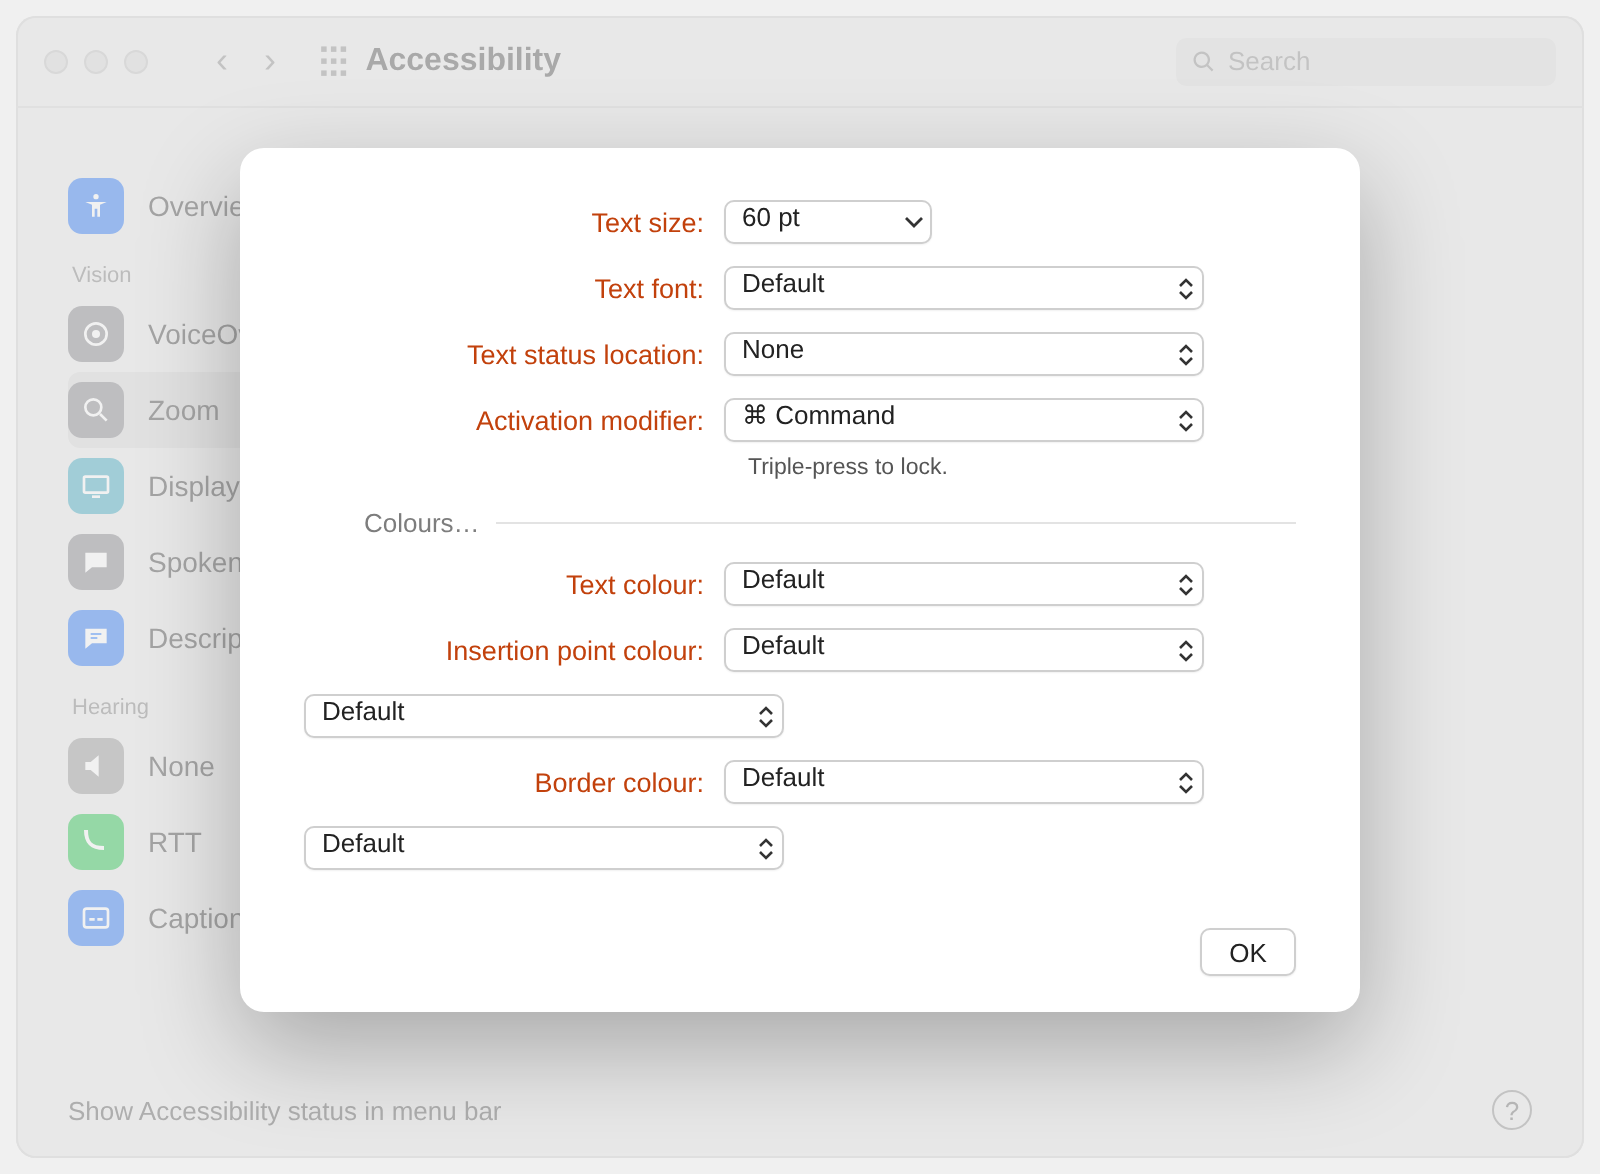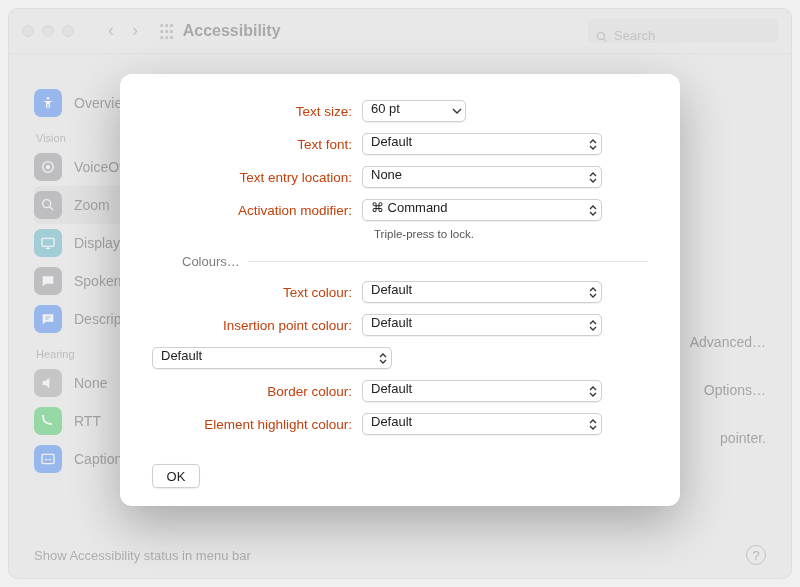--- a/index.html
+++ b/index.html
@@ -11,21 +11,21 @@
   .bg-overlay { position: absolute; inset: 0; background: rgba(230,230,230,0.55); border-radius: 10px; }
 
   .titlebar { height: 46px; display: flex; align-items: center; padding: 0 14px; gap: 8px;
               border-bottom: 1px solid #d9d9d9; }
   .traffic { display: flex; gap: 8px; }
   .dot { width: 12px; height: 12px; border-radius: 50%; background: #dcdcdc; border: 1px solid #c7c7c7; }
   .nav-arrows { display: flex; gap: 18px; margin-left: 26px; color: #9a9a9a; font-size: 18px; }
   .apps-icon { margin-left: 14px; color: #9a9a9a; letter-spacing: 1px; font-size: 11px; line-height: 6px; }
   .title { font-size: 16px; font-weight: 600; color: #5f5f5f; }
   .search { margin-left: auto; width: 190px; height: 24px; background: #e1e1e1; border-radius: 5px;
-            display: flex; align-items: flex-end; padding: 0 8px; color: #9a9a9a; font-size: 13px; gap: 6px; }
+            display: flex; align-items: center; padding: 0 8px; color: #9a9a9a; font-size: 13px; gap: 6px; }
   .search svg { width: 12px; height: 12px; fill: #9a9a9a; }
   .sidebar { position: absolute; top: 76px; left: 26px; width: 180px; }
   .side-item { display: flex; align-items: center; gap: 12px; height: 38px; font-size: 14px; color: #555; }
   .side-item.sel { background: #dcdcdc; border-radius: 6px; }
   .icn { width: 28px; height: 28px; border-radius: 7px; display: flex; align-items: center; justify-content: center; }
   .icn svg { width: 16px; height: 16px; fill: #fff; }
   .grp { font-size: 11px; color: #8a8a8a; text-transform: none; margin: 10px 0 4px 2px; }
   .c-blue   { background: #3b82f6; } .c-grey { background: #8e8e93; } .c-teal { background: #4fb0c6; }
   .c-green  { background: #34c759; } .c-grey2{ background: #a0a0a0; }
 
@@ -49,21 +49,21 @@
   .popup { width: 240px; } .popup-sm { width: 104px; }
   .stepper { position: absolute; right: 4px; top: 50%; transform: translateY(-50%); width: 9px; height: 14px;
              display: flex; flex-direction: column; justify-content: center; gap: 1px; }
   .chev { display: flex; align-items: center; justify-content: center; }
   .chev svg { width: 8px; height: 5px; display: block; }
   .chev-down-only svg { width: 10px; height: 6px; }
   .note { font-size: 11.5px; color: #555; margin: -4px 0 14px 222px; }
   .section { display: flex; align-items: center; margin: 4px 0 12px 0; }
   .section-lbl { font-size: 13px; color: #7d7d7d; margin: 0 8px 0 30px; }
   .section-line { flex: 1; height: 1px; background: #e3e3e3; }
-  .btnbar { display: flex; justify-content: flex-start; margin-top: 29px; }
+  .btnbar { display: flex; justify-content: flex-end; margin-top: 29px; }
   .btn { min-width: 48px; height: 24px; border: 1px solid #cfcfcf; border-radius: 5px; background: #fff;
          font-size: 13px; color: #222; padding: 0 12px; box-shadow: 0 0.5px 1px rgba(0,0,0,0.08); }
 </style>
 </head>
 <body>
 
 <div class="bg-window">
   <div class="titlebar">
     <div class="traffic">
       <div class="dot"></div>
@@ -160,25 +160,20 @@
       <div class="icn c-blue">
           <svg viewBox="0 0 24 24">
             <rect x="3" y="5" width="18" height="14" rx="2" fill="none" stroke="#fff" stroke-width="2"></rect>
             <path d="M7 13h4M13 13h4" stroke="#fff" stroke-width="2"></path>
           </svg>
         </div>
       <span>Captions</span>
     </div>
   </div>
 
-  <div class="right-peek">
-    <span>Advanced…</span>
-    <span>Options…</span>
-    <span>pointer.</span>
-  </div>
 
   <div class="footer">
     <span>Show Accessibility status in menu bar</span>
     <div class="help">?</div>
   </div>
 
   <div class="bg-overlay"></div>
 </div>
 
 <div class="sheet">
@@ -212,21 +207,21 @@
               <svg viewBox="0 0 8 5">
                 <path d="M1 1l3 3 3-3" fill="none" stroke="#333" stroke-width="1.3"></path>
               </svg>
             </span>
         </span>
       </div>
     </div>
   </div>
 
   <div class="row">
-    <div class="lbl">Text entry location:</div>
+    <div class="lbl">Text status location:</div>
     <div class="ctrl">
       <div class="popup">
         <span>None</span>
         <span class="stepper">
           <span class="chev">
               <svg viewBox="0 0 8 5">
                 <path d="M1 4l3-3 3 3" fill="none" stroke="#333" stroke-width="1.3"></path>
               </svg>
             </span>
           <span class="chev">
@@ -343,21 +338,20 @@
               <svg viewBox="0 0 8 5">
                 <path d="M1 1l3 3 3-3" fill="none" stroke="#333" stroke-width="1.3"></path>
               </svg>
             </span>
       </span>
     </div>
       </div>
   </div>
 
   <div class="row">
-    <div class="lbl">Element highlight colour:</div>
     <div class="ctrl">
         <div class="popup">
       <span>Default</span>
       <span class="stepper">
         <span class="chev">
               <svg viewBox="0 0 8 5">
                 <path d="M1 4l3-3 3 3" fill="none" stroke="#333" stroke-width="1.3"></path>
               </svg>
             </span>
         <span class="chev">

